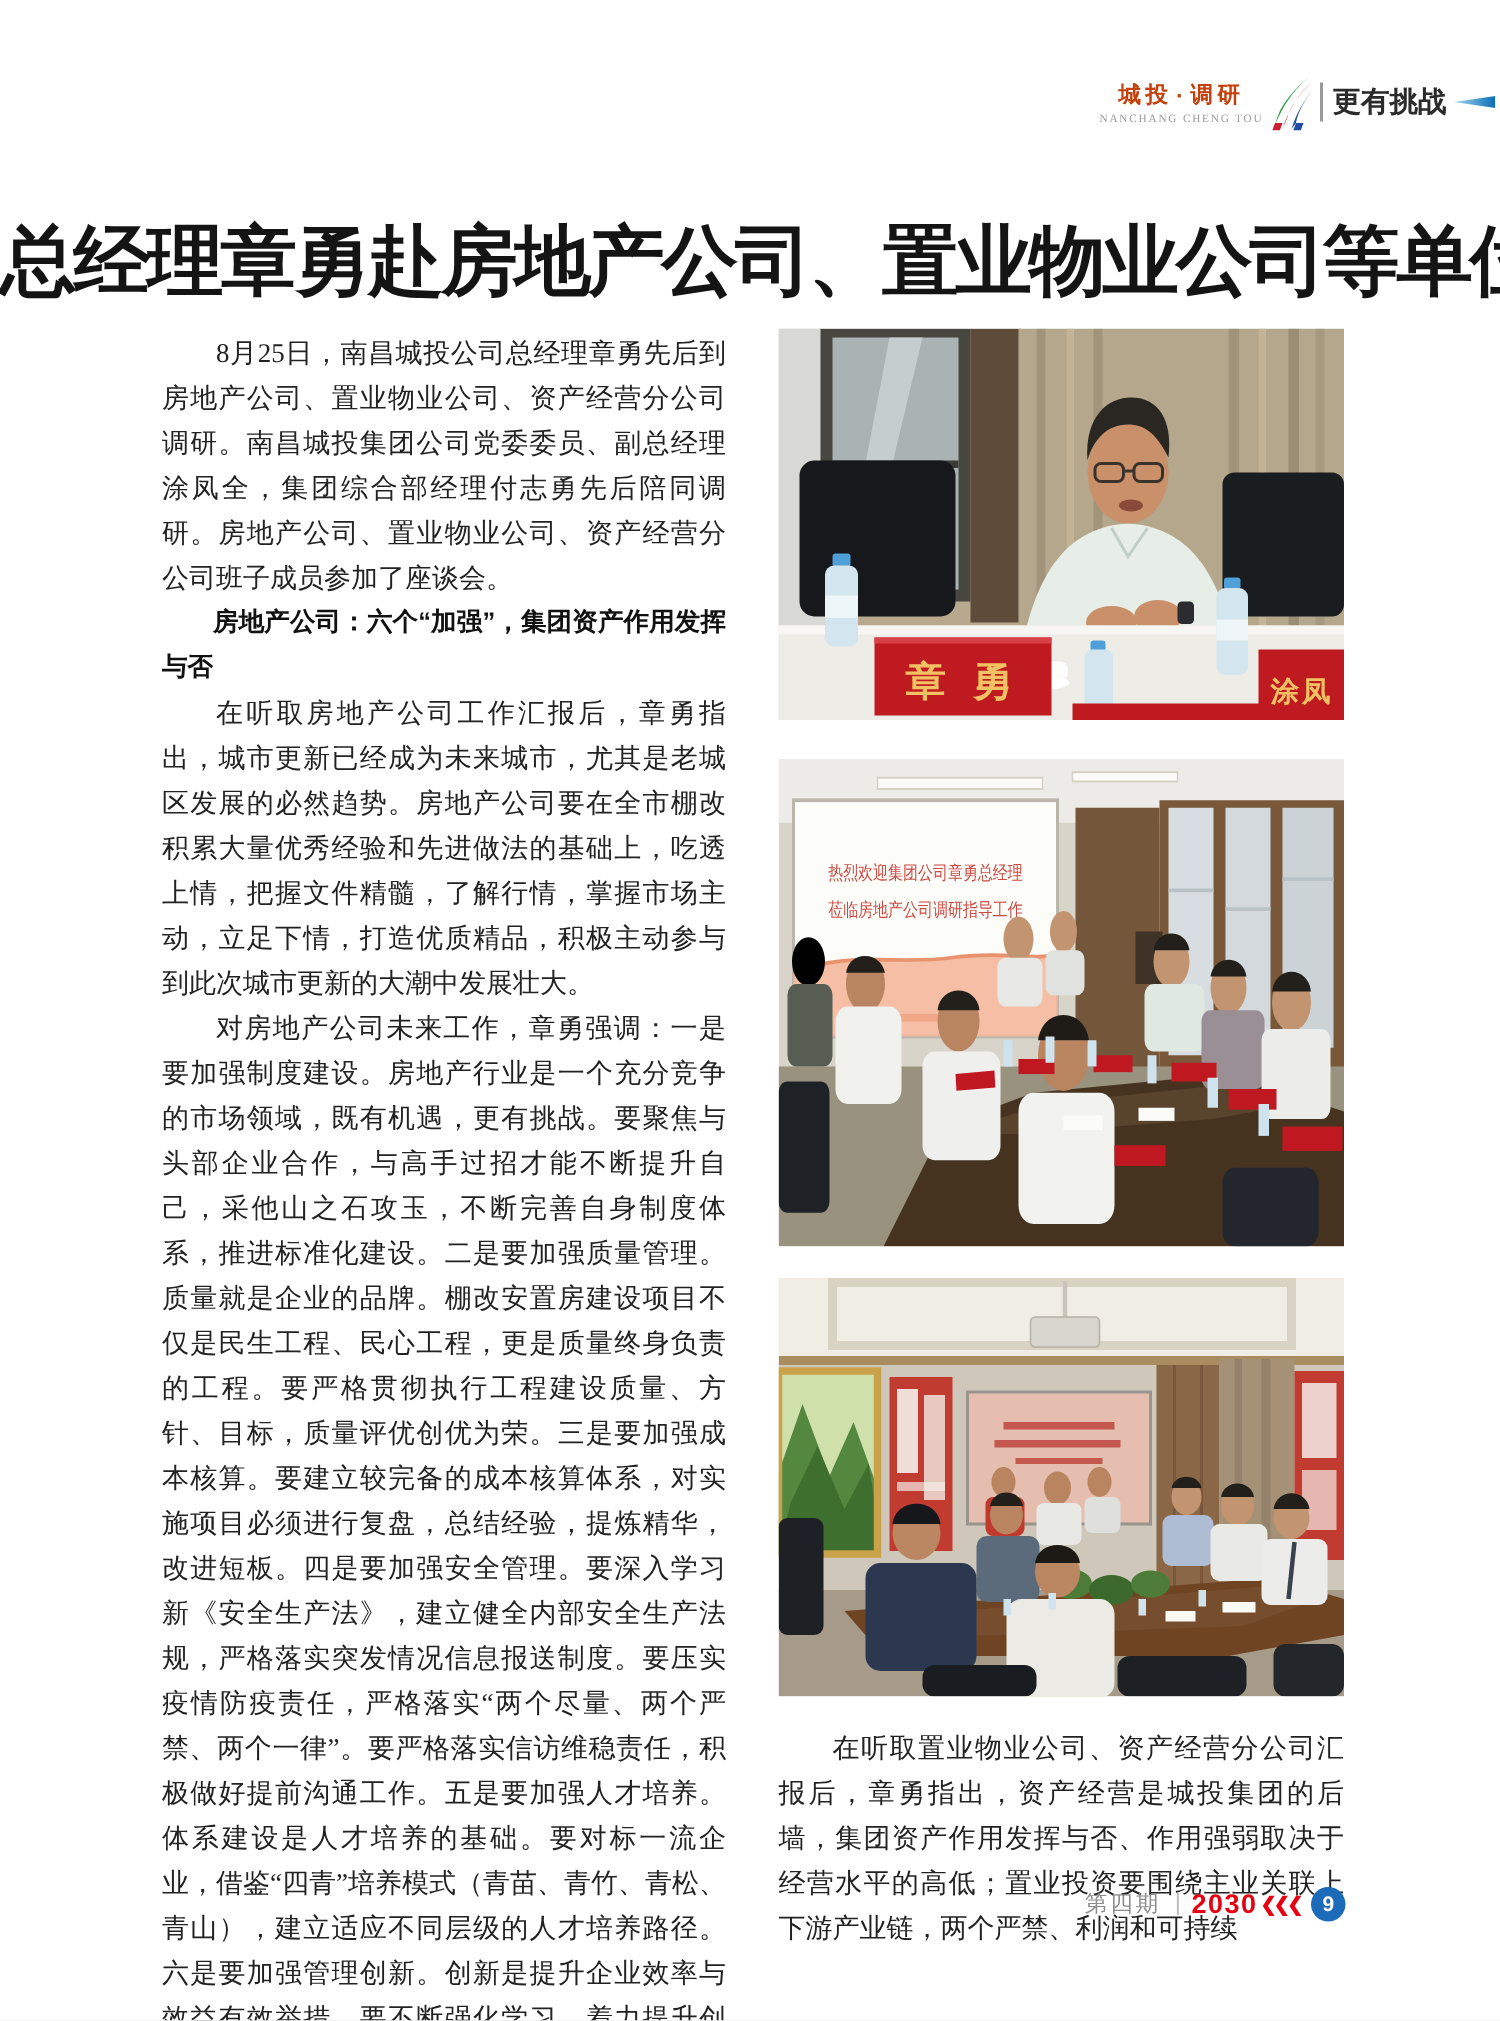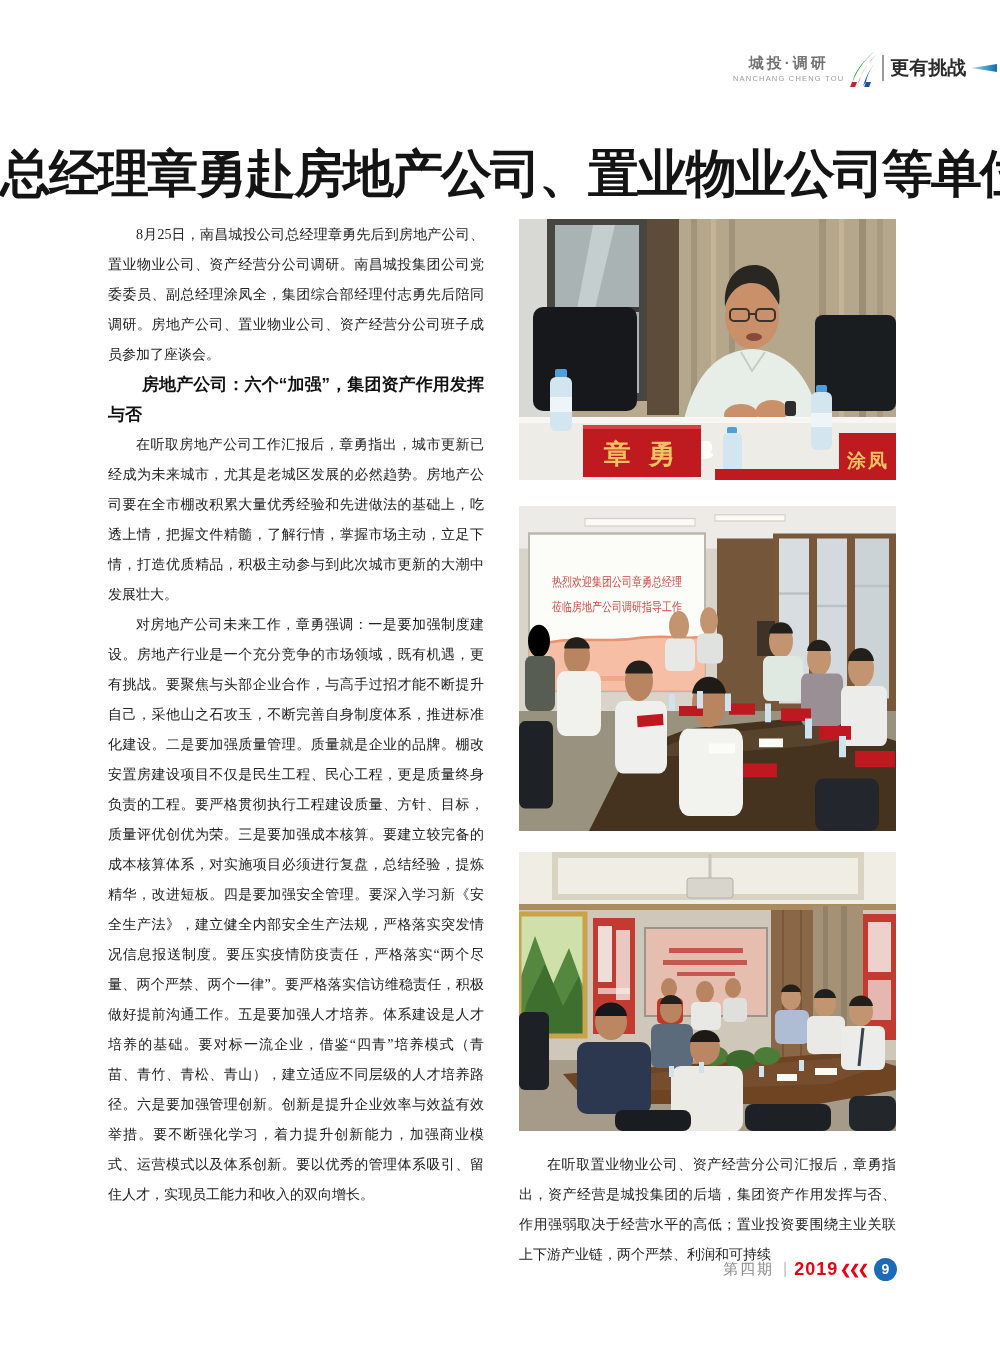--- a/index.html
+++ b/index.html
@@ -6,39 +6,39 @@
   html,body { background:#e9e9e9; }
   .page {
     position:relative; width:1000px; height:1347px; margin:0 auto;
     background:#ffffff; overflow:hidden;
     font-family:"Liberation Serif", serif; color:#1c1c1c;
   }
   
   .brand { position:absolute; left:733px; top:44px; width:264px; height:48px;
            display:flex; align-items:center; }
   .brand-text { text-align:center; margin-right:4px; }
-  .brand-title { font-family:Liberation Sans, sans-serif; font-weight:bold;
-                 font-size:15px; letter-spacing:3px; color:#737373; white-space:nowrap; }
-  .brand-sub { font-family:Liberation Sans, sans-serif; font-size:7.5px;
+  .brand-title { font-family:Liberation Mono, monospace; font-weight:bold;
+                 font-size:15px; letter-spacing:3px; color:#c2410c; white-space:nowrap; }
+  .brand-sub { font-family:Liberation Serif, serif; font-size:7.5px;
                letter-spacing:1.2px; color:#9a9a9a; white-space:nowrap; margin-top:1px; }
   .brand-logo { width:30px; height:38px; flex:0 0 auto; }
   .brand-div { width:2px; height:26px; background:#9a9a9a; margin:0 6px 0 4px; flex:0 0 auto; }
   .site-name { font-family:"Liberation Sans", sans-serif; font-weight:bold;
                font-size:19px; color:#2b2b2b; white-space:nowrap; }
   .blue-bar { flex:1; height:8px; margin-left:5px;
               background:linear-gradient(90deg,#a6d8ee 0%, #4d9fd0 55%, #0c6cb4 100%);
               clip-path:polygon(0 50%, 100% 0, 100% 100%); }
   
   .article-title { position:absolute; top:140px; left:0; right:0; text-align:center;
                    font-family:"Liberation Sans", sans-serif; font-weight:900;
                    font-size:51px; letter-spacing:-2px; color:#141414; white-space:nowrap; }
   
   .col-left  { position:absolute; left:108px; top:220px; width:376px; }
   .col-right { position:absolute; left:519px; top:219px; width:377px; }
-  p.body { font-size:14px; line-height:30px; text-align:justify; text-indent:2em; color:#222; }
+  p.body { font-size:18px; line-height:30px; text-align:justify; text-indent:2em; color:#222; }
   p.subhead { font-family:"Liberation Sans", sans-serif; font-weight:bold;
               font-size:17px; line-height:30px; text-align:justify; text-indent:2em; color:#111; }
   .col-right p.body { margin-top:19px; }
   
   figure.photo { width:377px; overflow:hidden; }
   figure.photo svg { display:block; width:100%; height:100%; }
   .photo-1 { height:261px; margin-bottom:26px; }
   .photo-2 { height:325px; margin-bottom:21px; }
   .photo-3 { height:279px; }
   svg text.plate { font-family:"Liberation Sans", sans-serif; font-weight:bold; fill:#f2c163; }
@@ -327,18 +327,18 @@
         <rect x="330" y="244" width="47" height="35" rx="8" fill="#23262b"></rect>
       </svg>
     </figure>
 
     <p class="body">在听取置业物业公司、资产经营分公司汇报后，章勇指出，资产经营是城投集团的后墙，集团资产作用发挥与否、作用强弱取决于经营水平的高低；置业投资要围绕主业关联上下游产业链，两个严禁、利润和可持续</p>
   </section>
 
   <footer class="footer">
     <span class="issue">第四期</span>
     <span class="fdiv">|</span>
-    <span class="year">2019</span>
+    <span class="year">2030</span>
     <span class="chevrons">❮❮❮</span>
     <span class="pagenum">9</span>
   </footer>
 
 </div>
 
 </body></html>

